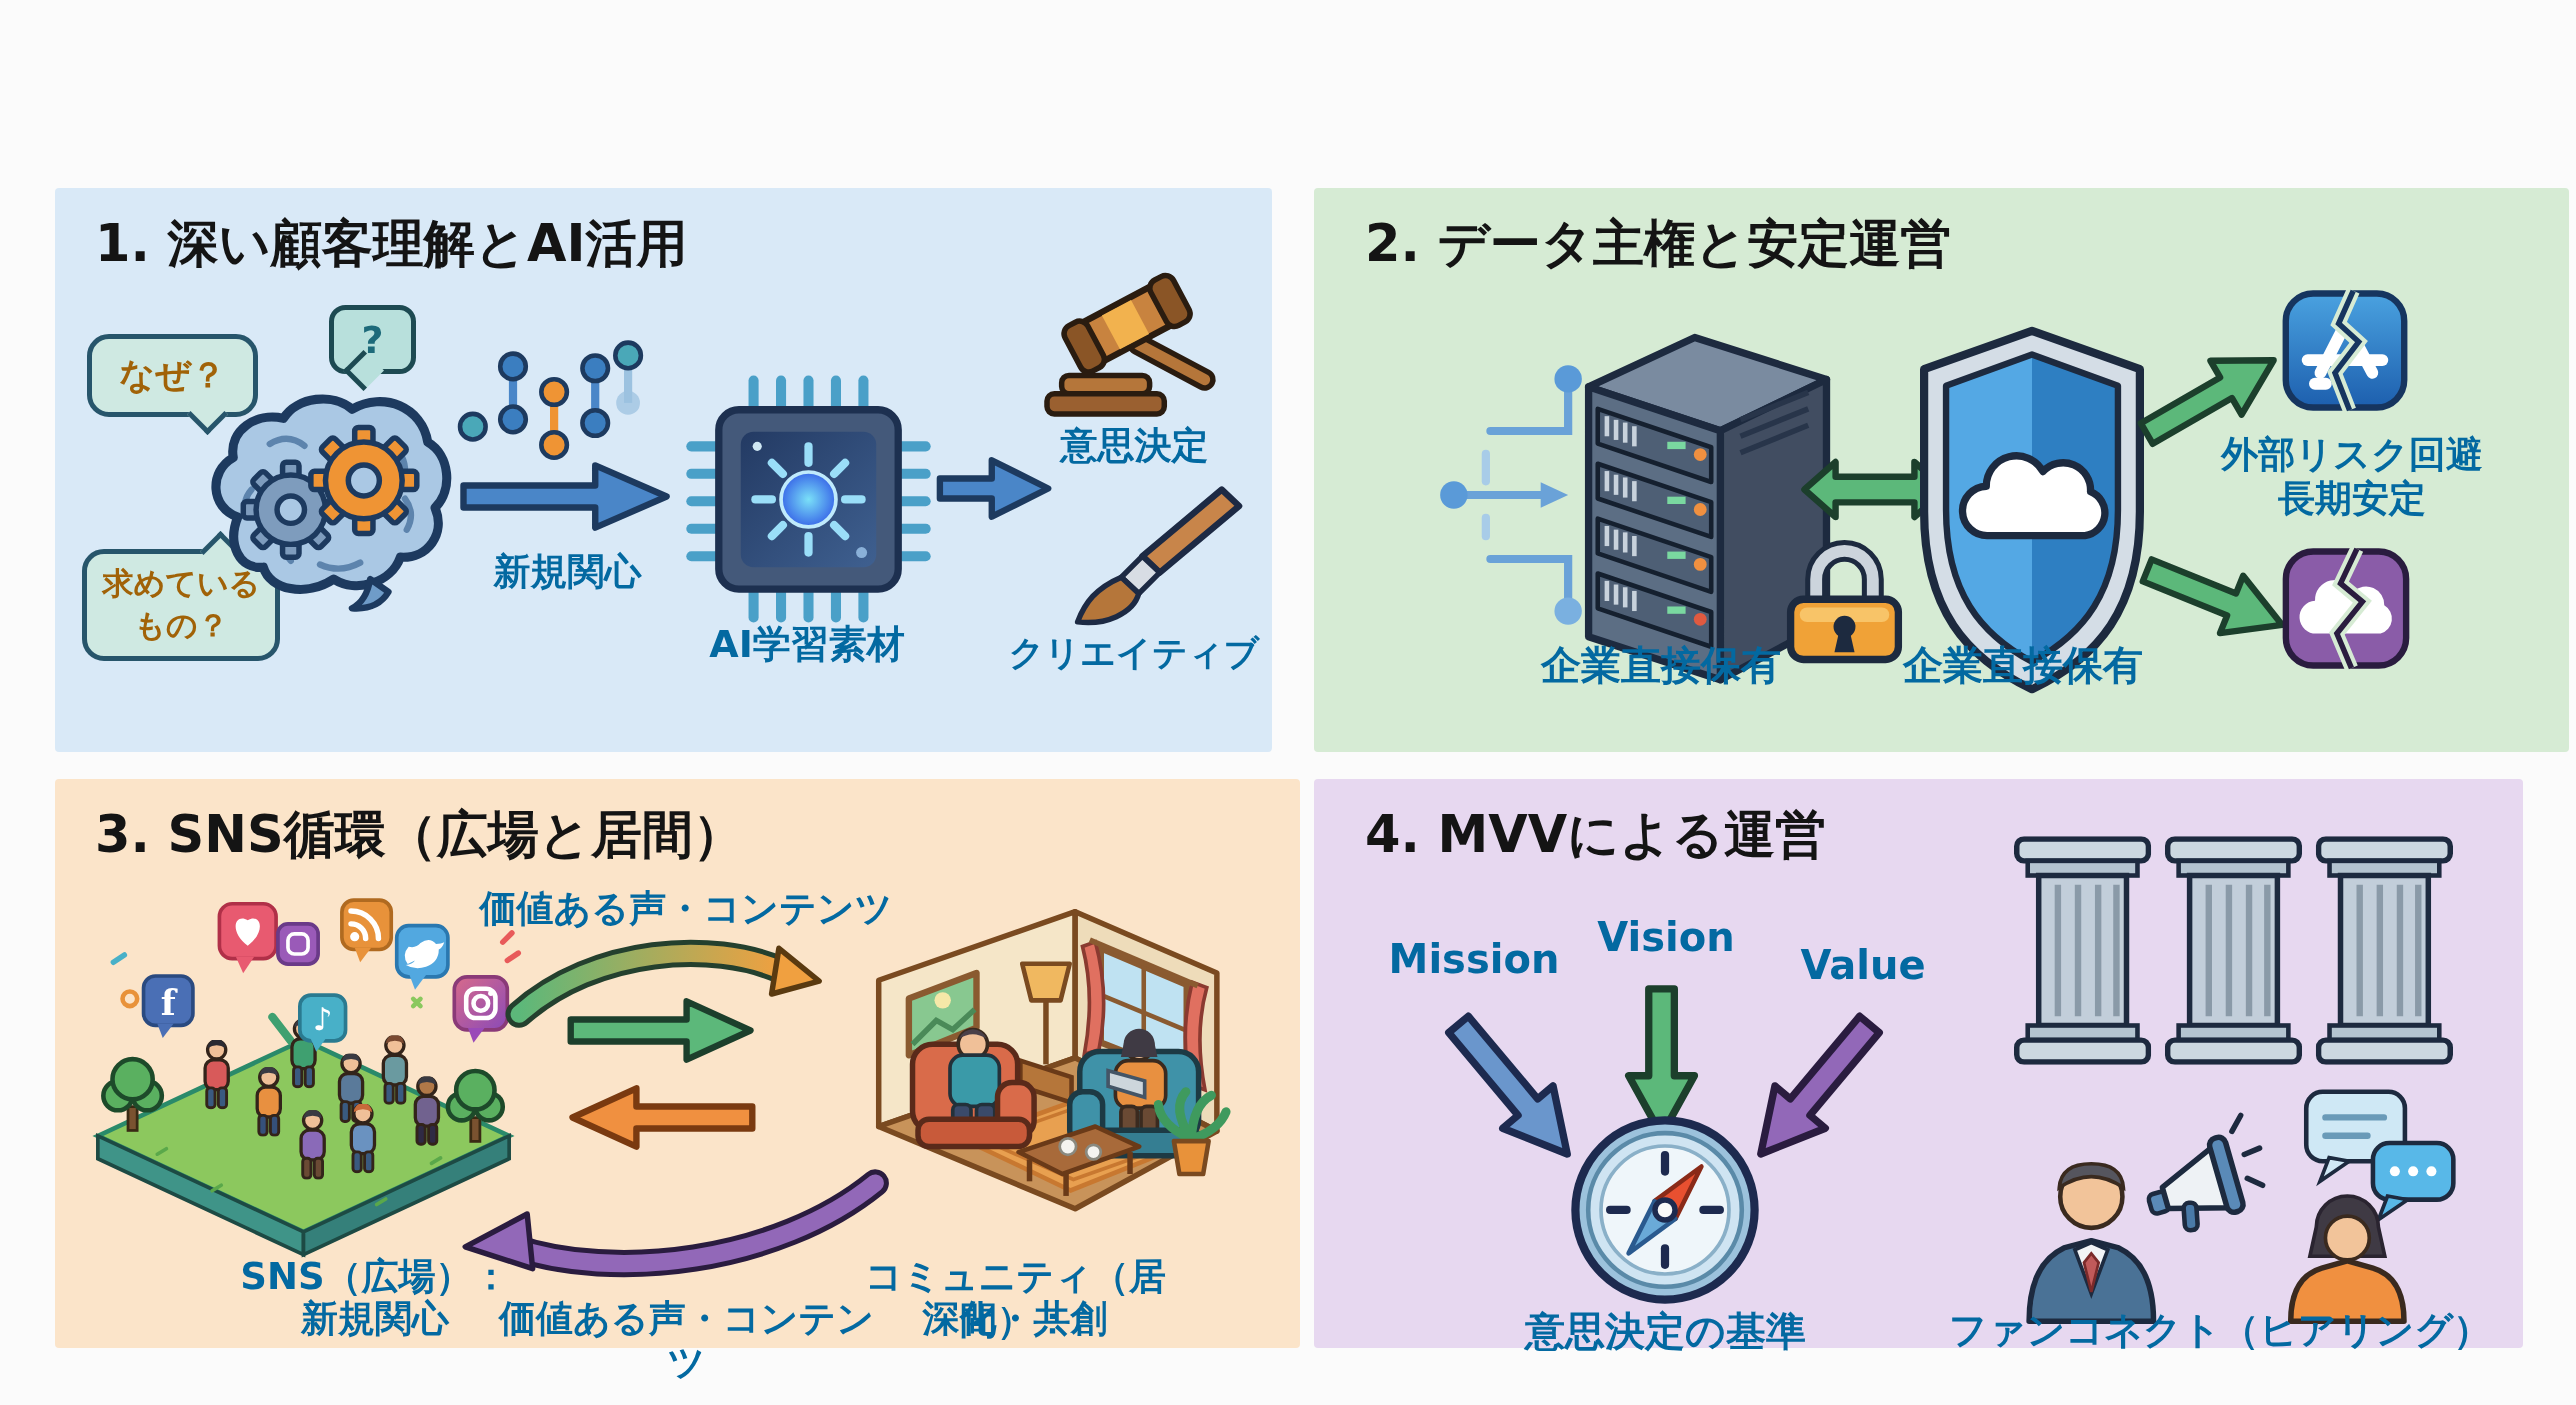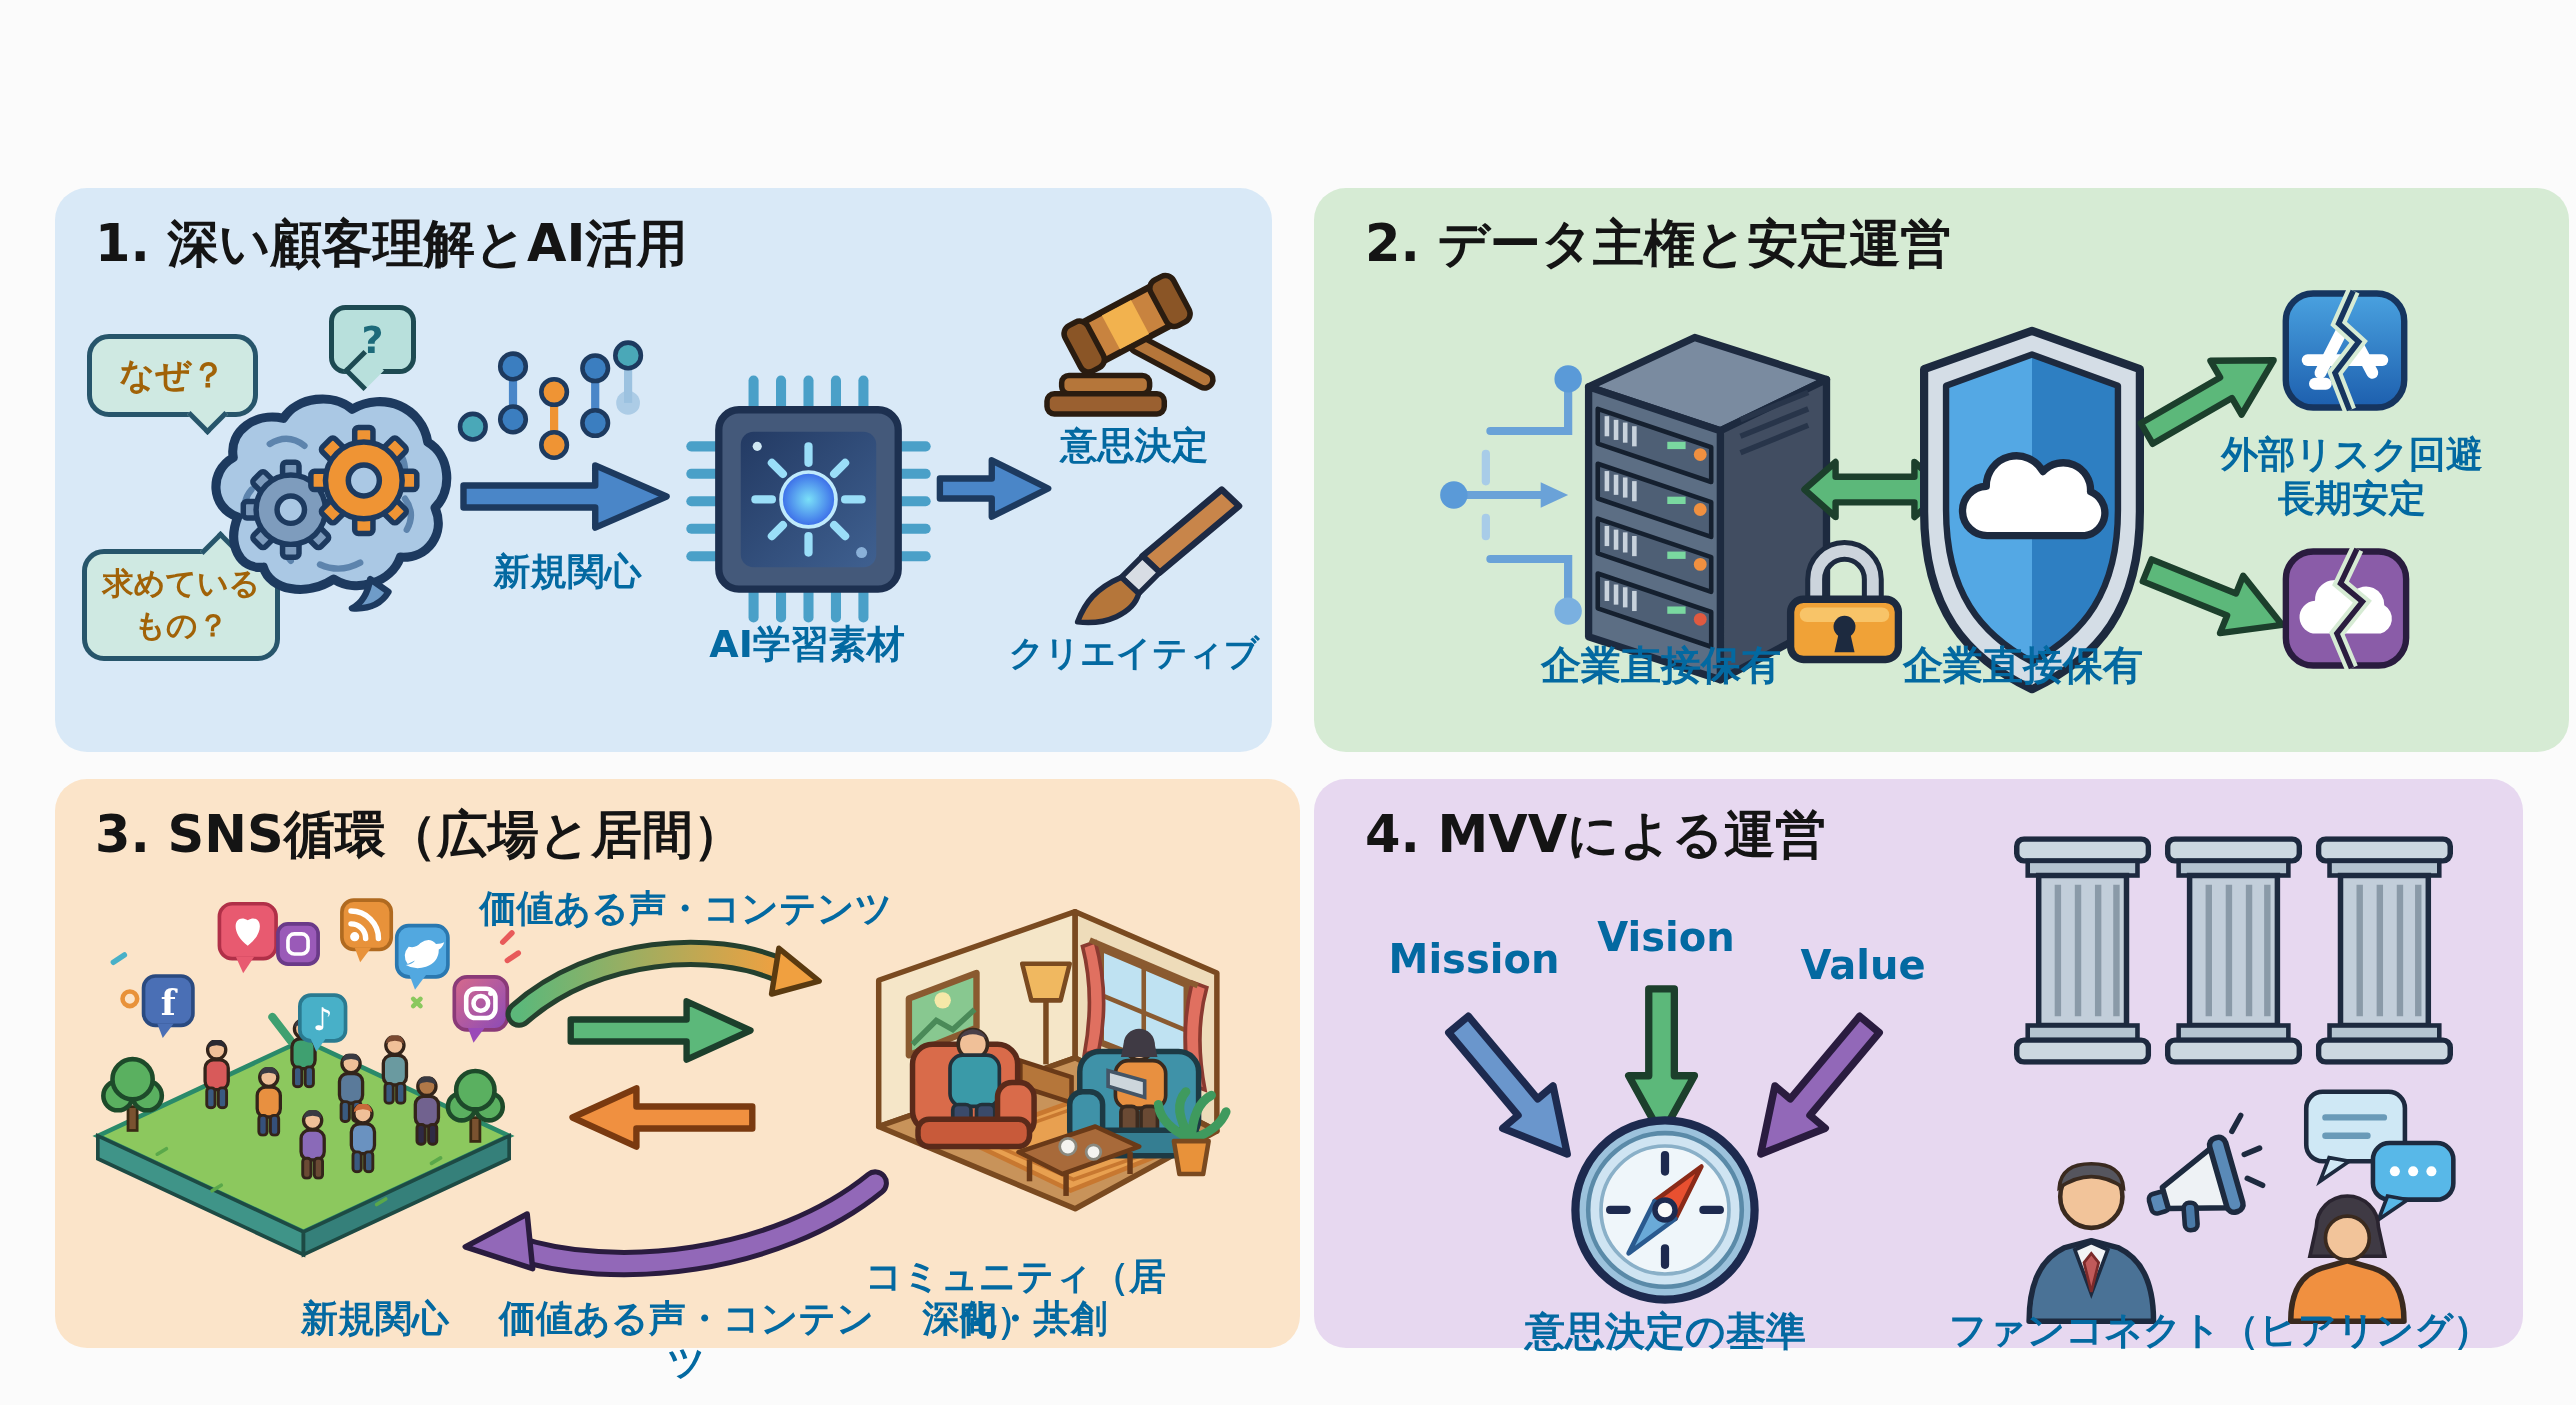--- a/index.html
+++ b/index.html
@@ -1,20 +1,20 @@
 <!DOCTYPE html>
 <html style="font-size:14.6px"><head>
 <meta charset="utf-8">
 <style>
   html,body{margin:0;padding:0;background:#fbfbfb;}
   #canvas{position:relative;width:2576px;height:1405px;background:#fbfbfb;overflow:hidden;
           font-family:"DejaVu Sans","Liberation Sans",sans-serif;color:#161616;}
   .main-title{position:absolute;left:0;right:0;top:27.4px;text-align:center;
           font-size:73px;font-weight:900;letter-spacing:4.6px;color:#141414;}
-  .panel{position:absolute;border-radius:32px;}
+  .panel{position:absolute;border-radius:4px;}
   #p1{left:55px;top:188px;width:1217px;height:564px;background:#d9e9f7;}
   #p2{left:1314px;top:188px;width:1209px;height:564px;background:#d6ebd4;padding-left:46px;}
   #p3{left:55px;top:779px;width:1217px;height:569px;background:#fbe4c9;padding-left:28px;}
   #p4{left:1314px;top:779px;width:1209px;height:569px;background:#e7d8f0;}
   .panel-title{position:absolute;left:40px;top:22px;font-size:51px;font-weight:900;color:#141414;}
   .lbl{position:absolute;text-align:center;font-weight:800;color:#0369a1;line-height:1.18;}
   .abs{position:absolute;}
   svg{display:block;overflow:visible;}
   .bubble{position:absolute;background:#cfe9e2;border:5.5px solid #27556b;border-radius:22px;
           display:flex;align-items:center;justify-content:center;text-align:center;
@@ -502,20 +502,21 @@
       <g>
         <polygon points="168,268 252,240 300,262 216,292" fill="#a86a3a" stroke="#6a3a18" stroke-width="5" stroke-linejoin="round"></polygon>
         <line x1="180" y1="276" x2="180" y2="300" stroke="#6a3a18" stroke-width="6"></line>
         <line x1="290" y1="268" x2="290" y2="292" stroke="#6a3a18" stroke-width="6"></line>
         <line x1="220" y1="292" x2="220" y2="316" stroke="#6a3a18" stroke-width="6"></line>
         <circle cx="222" cy="262" r="9" fill="#f4f4f0" stroke="#8a8a80" stroke-width="3"></circle>
         <circle cx="250" cy="268" r="8" fill="#f4f4f0" stroke="#8a8a80" stroke-width="3"></circle>
       </g>
     </svg>
 
+    <div class="lbl" style="left:146px;top:476px;width:348px;font-size:37px;">SNS（広場）：</div>
     <div class="lbl" style="left:146px;top:518px;width:348px;font-size:37px;">新規関心</div>
     <div class="lbl" style="left:430px;top:518px;width:403px;font-size:37px;">価値ある声・コンテンツ</div>
     <div class="lbl" style="left:759px;top:476px;width:403px;font-size:37px;">コミュニティ（居間）：</div>
     <div class="lbl" style="left:823px;top:518px;width:274px;font-size:37px;">深化・共創</div>
   </section>
 
   <section class="panel" id="p4">
     <div class="panel-title" style="left:51px;">4. MVVによる運営</div>
 
     <div class="lbl" style="left:64px;top:157px;width:192px;font-size:40px;font-weight:900;">Mission</div>

